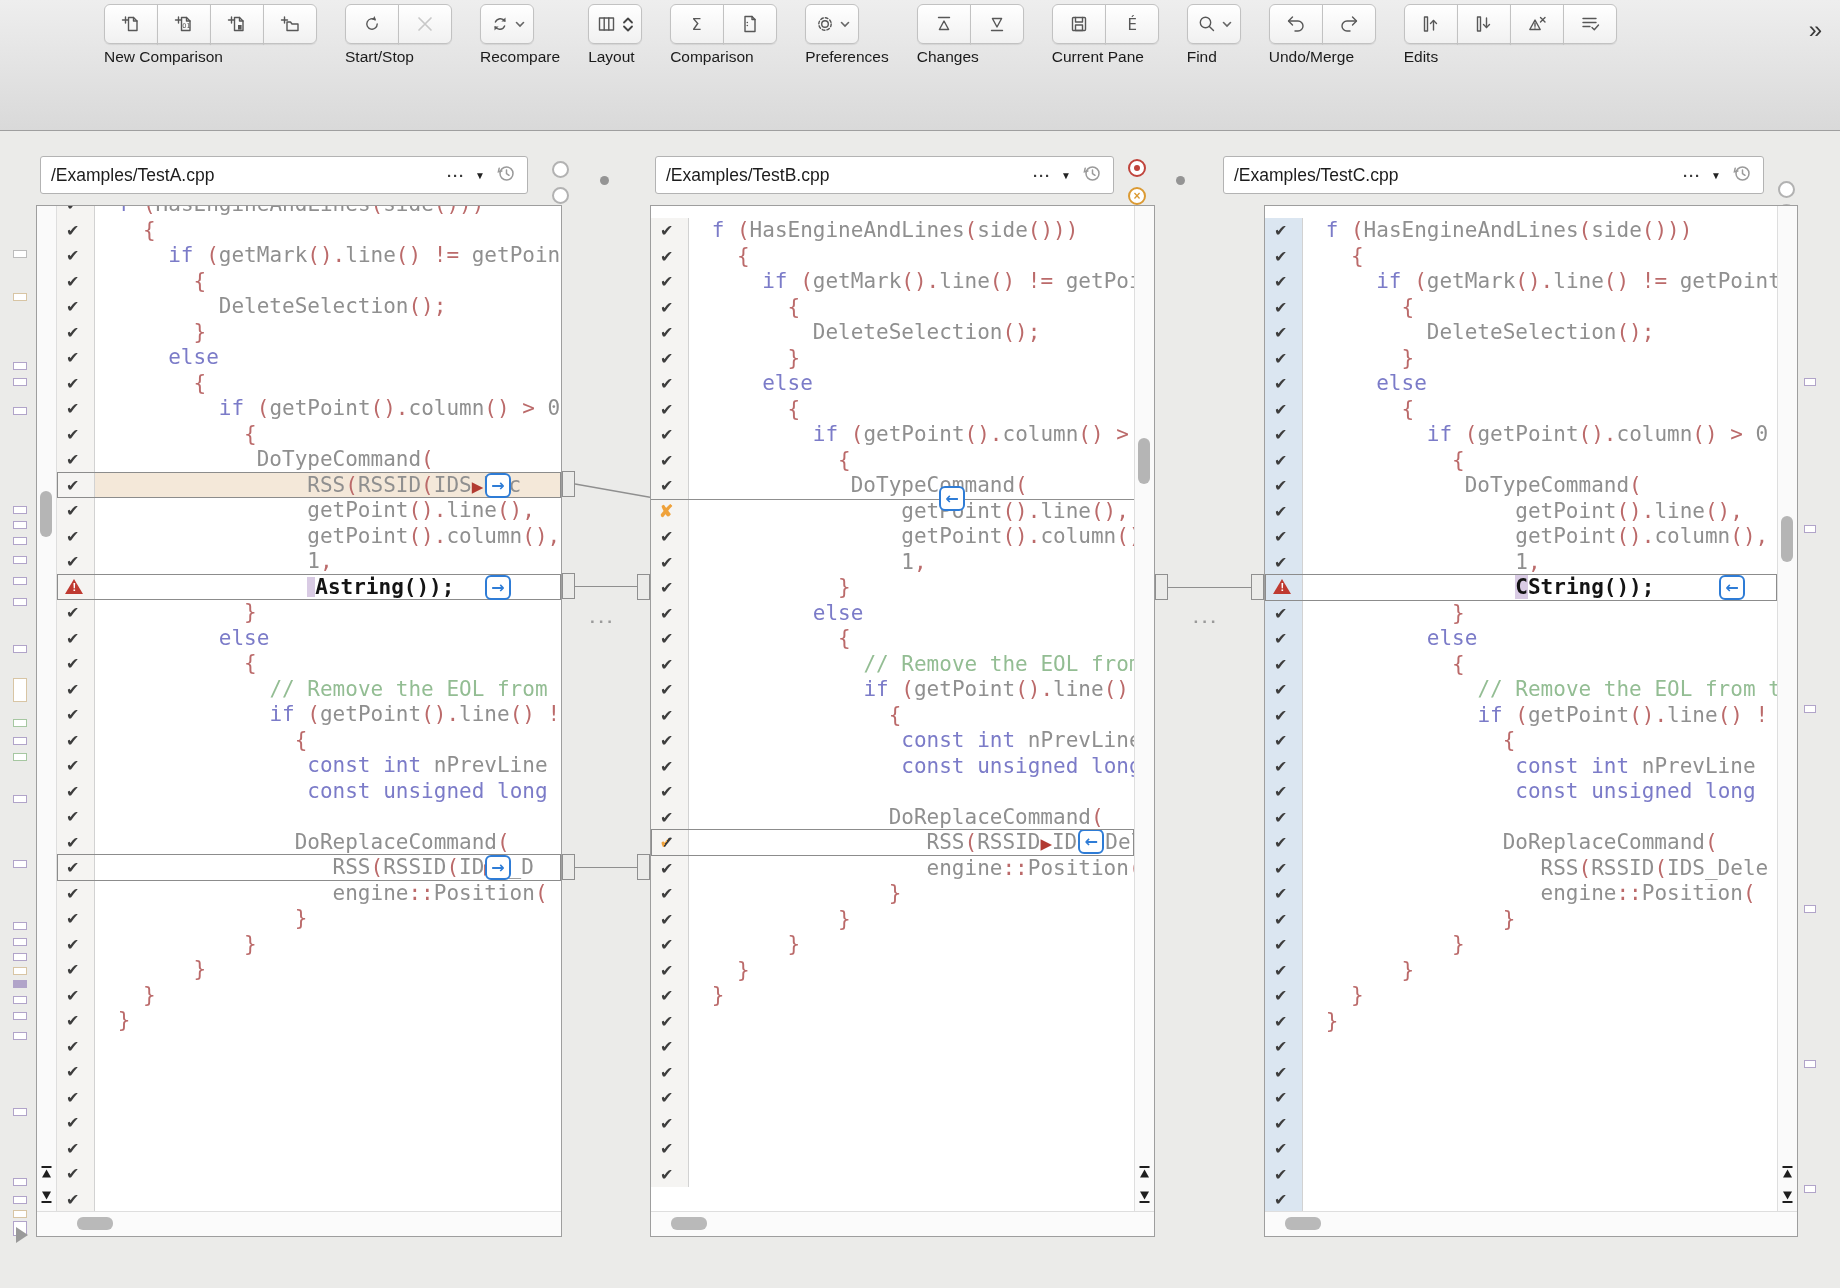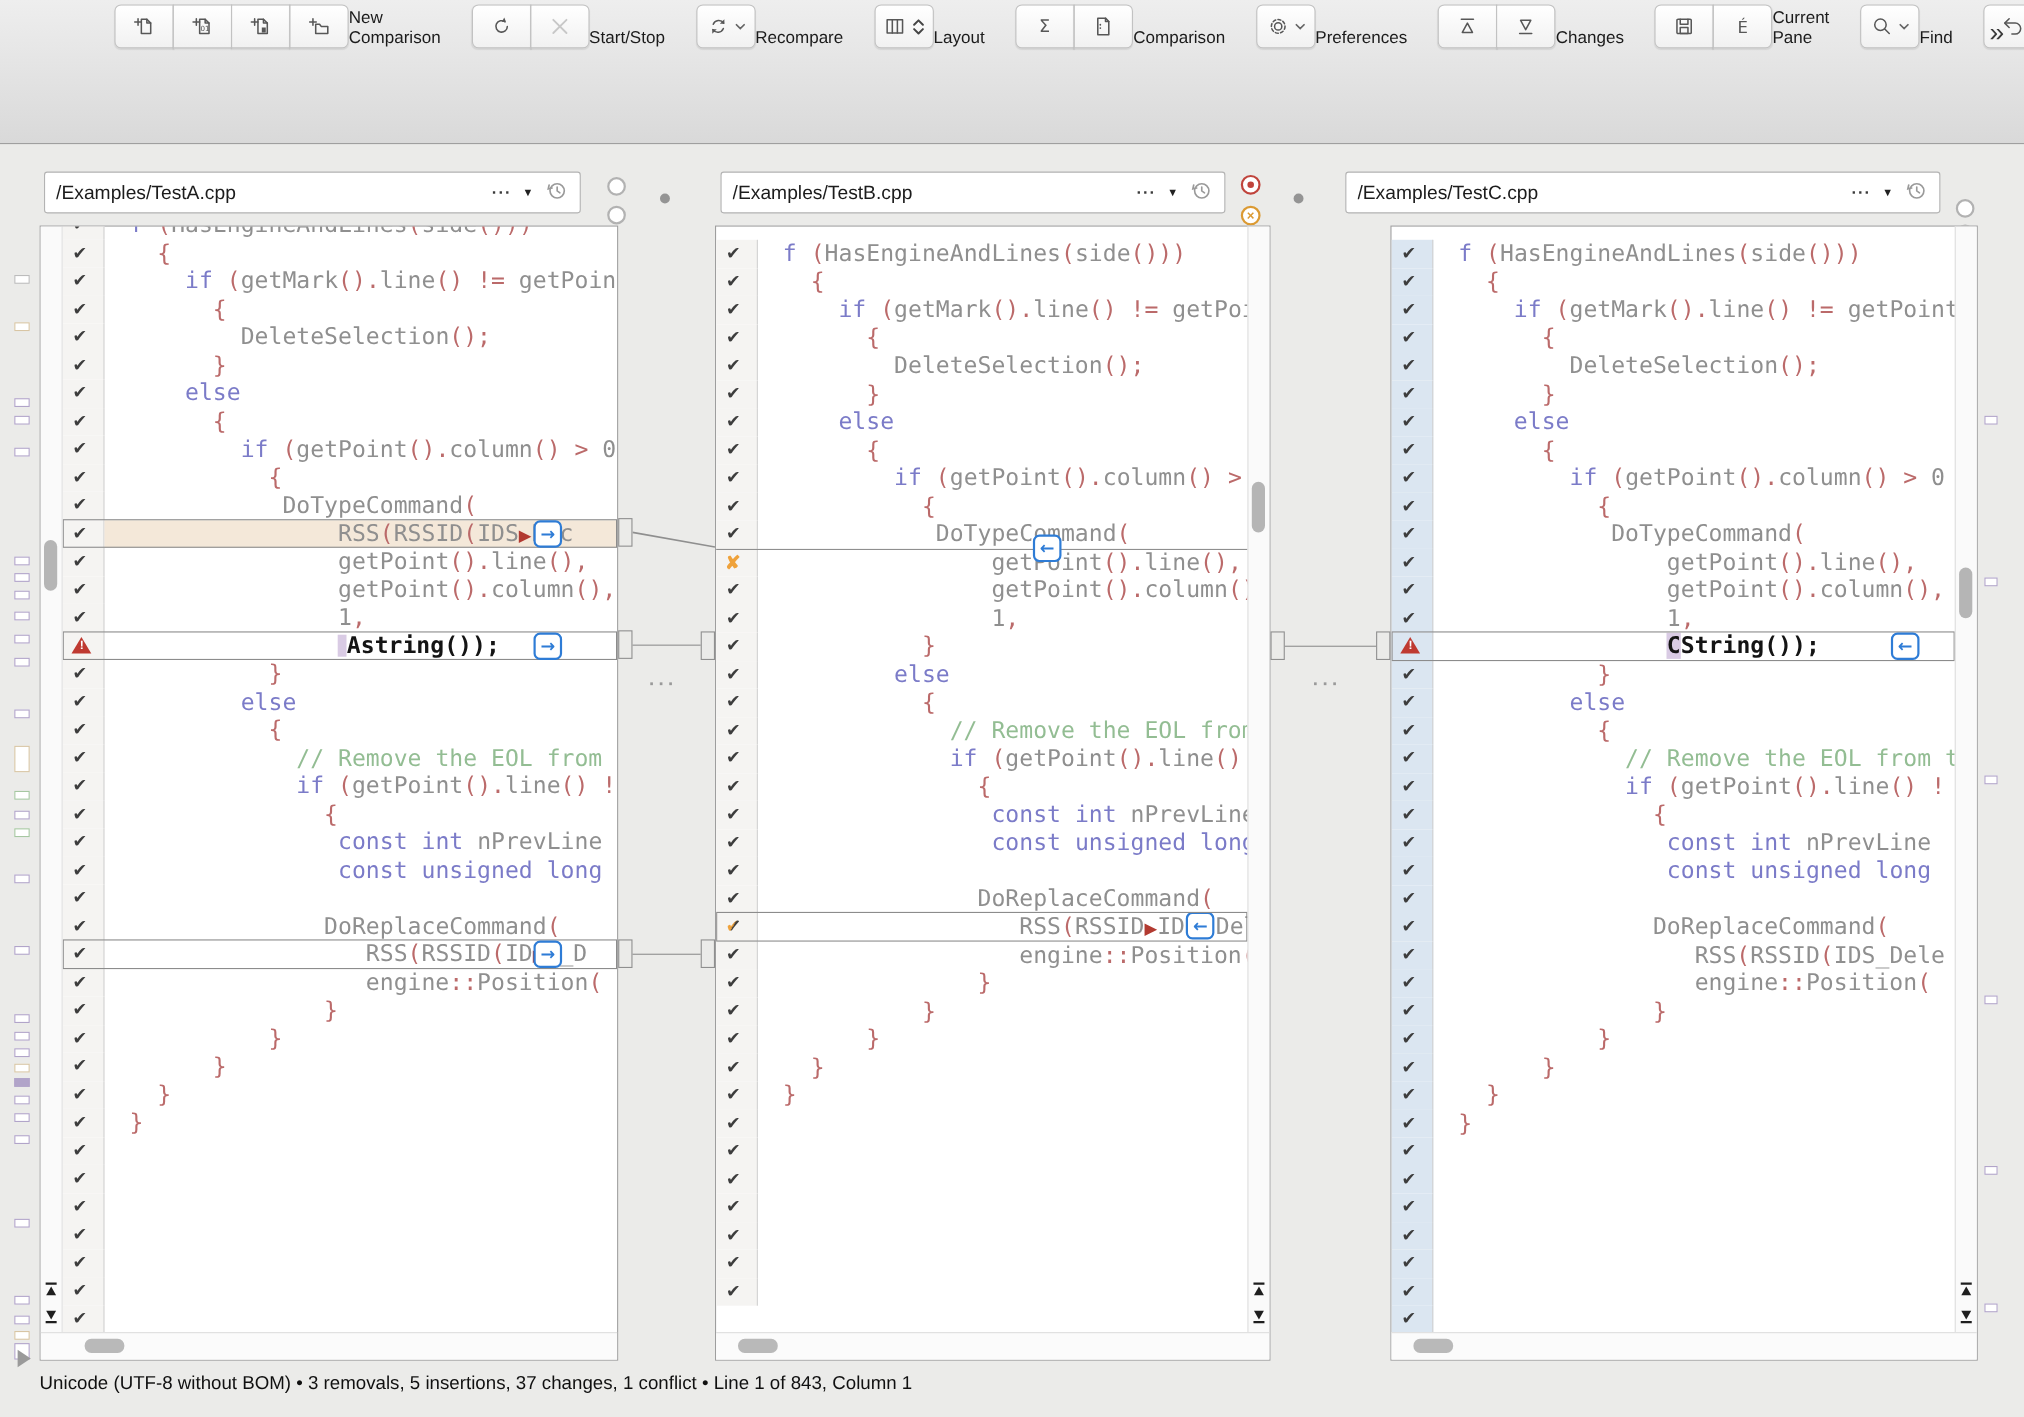--- a/index.html
+++ b/index.html
@@ -11,21 +11,21 @@
          background:linear-gradient(#eeeeee,#d9d9d9); border-bottom:1px solid #9f9f9f; }
   #titlebar { position:relative; height:42px; }
   .tl { position:absolute; top:14px; width:14px; height:14px; border-radius:50%; }
   .tl.red    { left:19px; background:#ed6a5e; border:1px solid #d05048; }
   .tl.yellow { left:41px; background:#f5bf4f; border:1px solid #d6a243; }
   .tl.green  { left:63px; background:#61c554; border:1px solid #4aa73c; }
   #title { position:absolute; left:0; right:0; top:11px; text-align:center;
            font-size:16px; font-weight:700; color:#3c3c3c; }
   #toolbar { position:relative; height:88px; }
   #toolbar-groups { position:absolute; left:104px; top:4px; display:flex; gap:28px; }
-  .tgroup { display:flex; flex-direction:row; align-items:flex-end; }
+  .tgroup { display:flex; flex-direction:column; align-items:flex-start; }
   .btnrow { display:flex; }
   .tbtn { min-width:54px; height:40px; background:linear-gradient(#ffffff,#f1f1f1);
           border:1px solid #c2c2c2; display:flex; align-items:center; justify-content:center;
           gap:4px; padding:0 6px; margin-left:-1px; box-shadow:0 1px 1px rgba(0,0,0,.08); }
   .tbtn:first-child { border-radius:6px 0 0 6px; margin-left:0; }
   .tbtn:last-child  { border-radius:0 6px 6px 0; }
   .tbtn:only-child  { border-radius:6px; }
   .tlabel { margin-top:4px; font-size:15.5px; color:#1b1b1b; }
   .ticon svg { display:block; }
   #toolbar-overflow { position:absolute; right:18px; top:16px; font-size:24px; color:#3a3a3a; }
@@ -1024,17 +1024,14 @@
         <div class="lbracket" style="left: 1155px; top: 442.75px;"></div>
         <div class="lbracket" style="left: 1251px; top: 442.75px;"></div>
         <div class="lline" style="left: 1168px; width: 83px; top: 456px;"></div>
         <div class="lbracket" style="left: 562px; top: 722.75px;"></div>
         <div class="lbracket" style="left: 637px; top: 723.25px;"></div>
         <div class="lline" style="left: 575px; width: 62px; top: 736px;"></div>
         <div class="lellip" style="left: 590px; top: 481px;">···</div>
         <div class="lellip" style="left: 1193.5px; top: 481px;">···</div>
       </div>
     <div id="splitter"></div>
-    <div id="statusbar">
-      <span>Unicode (UTF-8 without BOM) • 3 removals, 5 insertions, 37 changes, 1 conflict • Line 1 of 843, Column 1</span>
-    </div>
   </div>
 </div>
 
 </body></html>

